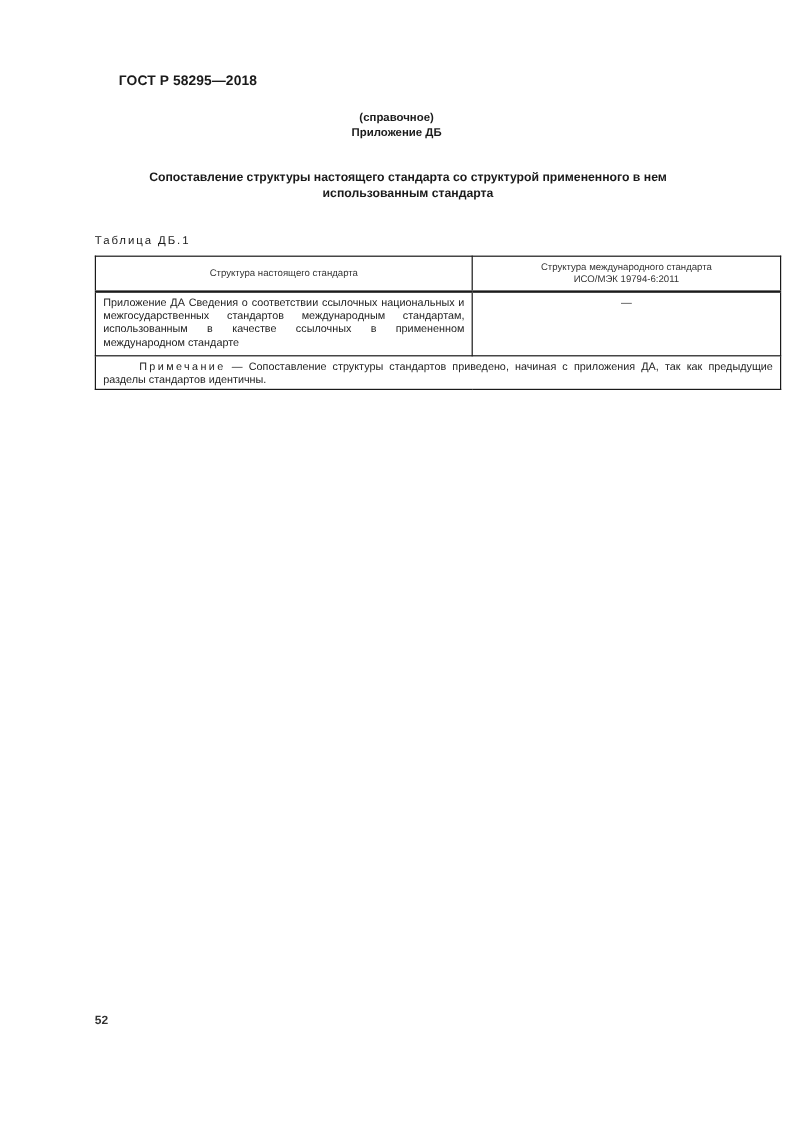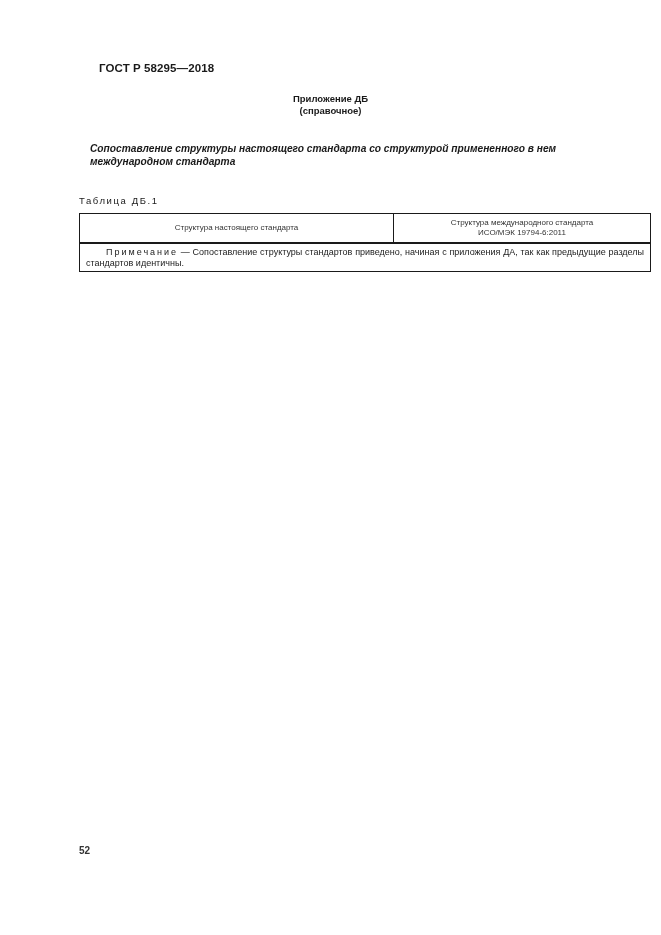--- a/index.html
+++ b/index.html
@@ -10,21 +10,21 @@
   .doc-code {
     position: absolute; left: 79px; top: 62px;
     font-size: 11.5px; font-weight: bold; letter-spacing: 0.1px; padding-left: 20px;
   }
   .appendix {
     position: absolute; left: 0; width: 661px; top: 93px;
     text-align: center; font-size: 9.5px; font-weight: bold; line-height: 12px;
   }
   .title {
     position: absolute; left: 90px; width: 500px; top: 142px;
-    text-align: left; font-size: 10.2px; font-weight: bold; line-height: 13px; font-style: italic;
+    text-align: center; font-size: 10.2px; font-weight: bold; line-height: 13px;
   }
   .table-caption {
     position: absolute; left: 79px; top: 195px;
     font-size: 9.5px; letter-spacing: 1.6px; text-align: right;
   }
   table.cmp {
     position: absolute; left: 79px; top: 213px; width: 572px;
     border-collapse: collapse; font-size: 9px; line-height: 11px;
   }
   table.cmp th, table.cmp td { border: 1.4px solid #1a1a1a; vertical-align: top; }
@@ -33,54 +33,58 @@
     text-align: center; vertical-align: middle; height: 26px; padding: 1px 4px;
     border-bottom-width: 2.5px;
   }
   table.cmp th.c1 { width: 305px; }
   table.cmp td { padding: 3px 6px 2px 6px; }
   table.cmp td.left { text-align: justify; color: #222; }
   table.cmp td.dash { text-align: center; color: #333; }
   tr.r1 td { height: 47px; }
   tr.r2 td { height: 25px; }
   td.note { padding: 4px 6px 4px 6px; color: #222; text-align: justify; }
-  .note-label { letter-spacing: 2px; margin-left: 20px; }
+  .note-label { letter-spacing: 2px; margin-left: 30px; }
   .page-num {
     position: absolute; left: 79px; top: 845px; font-size: 10px; color: #333; font-weight: bold;
   }
 </style>
 </head>
 <body>
 
 <div class="doc-code">ГОСТ Р 58295—2018</div>
 
 <div class="appendix">
+  <div>(справочное)</div>
   <div>Приложение ДБ</div>
-  <div>(справочное)</div>
 </div>
 
 <div class="title">
   <div>Сопоставление структуры настоящего стандарта со структурой примененного в нем</div>
-  <div>международном стандарта</div>
+  <div>использованным стандарта</div>
 </div>
 
 <div class="table-caption">Таблица ДБ.1</div>
 
 <table class="cmp">
   <thead>
     <tr>
       <th class="c1">
         <span>Структура настоящего стандарта</span>
       </th>
       <th class="c2">
         <div>Структура международного стандарта</div>
         <div>ИСО/МЭК 19794-6:2011</div>
       </th>
     </tr>
   </thead>
   <tbody>
+    <tr class="r1">
+      <td class="left">Приложение ДА Сведения о соответствии ссылочных национальных и межгосударственных стандартов международным стандартам, использованным в качестве ссылочных в примененном международном стандарте</td>
+      <td class="dash">—</td>
+    </tr>
     <tr>
       <td class="note" colspan="2"><span class="note-label">Примечание</span><span> — Сопоставление структуры стандартов приведено, начиная с приложения ДА, так как предыдущие разделы стандартов идентичны.</span></td>
     </tr>
   </tbody>
 </table>
 
 <div class="page-num">52</div>
 
 </body></html>

